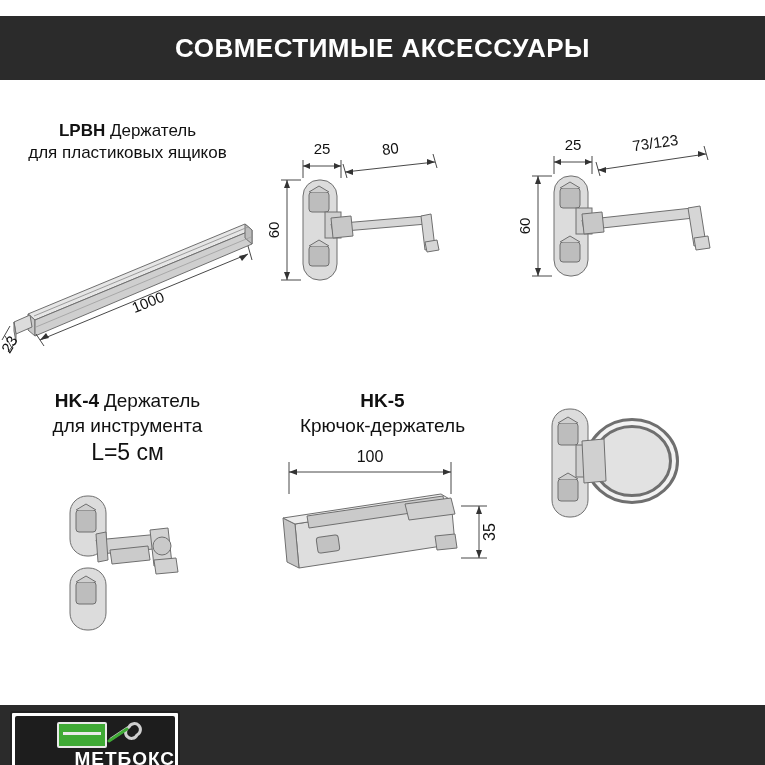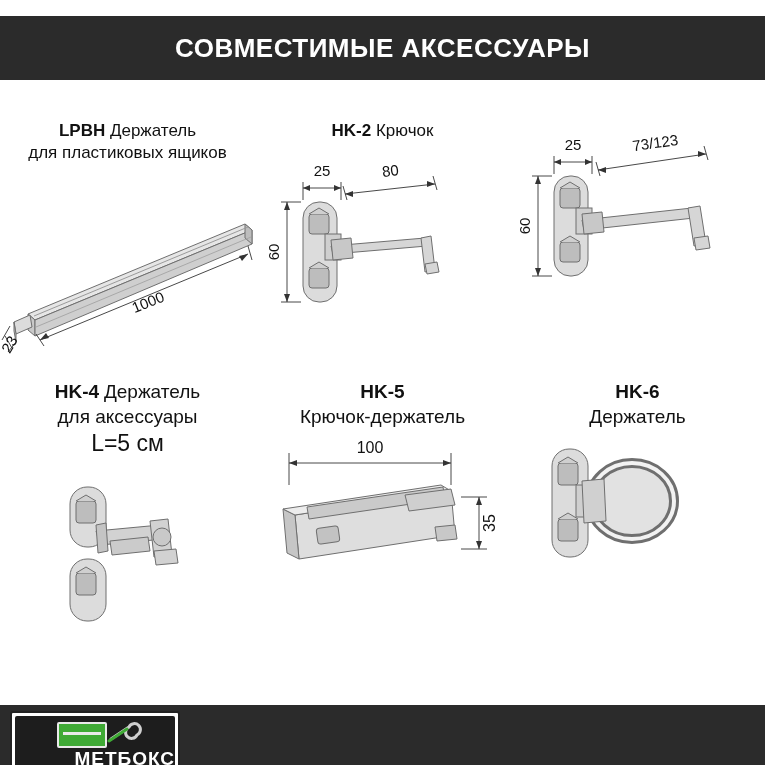--- a/index.html
+++ b/index.html
@@ -48,21 +48,21 @@
     height: 625px;
     background: #ffffff;
   }
   .row {
     position: absolute;
     left: 0;
     width: 765px;
     display: flex;
   }
   .row-1 { top: 40px; height: 260px; }
-  .row-2 { top: 300px; height: 330px; }
+  .row-2 { top: 309px; height: 330px; }
   .cell {
     flex: 1 1 33.33%;
     position: relative;
     text-align: center;
   }
   .caption {
     font-size: 17px;
     color: #111;
     line-height: 1.3;
     padding: 0 6px;
@@ -196,24 +196,20 @@
               <line x1="10" y1="162" x2="2" y2="176"></line>
               <line x1="16" y1="178" x2="8" y2="188"></line>
               <line x1="5" y1="172" x2="12" y2="184"></line>
             </g>
             <text x="14" y="183" transform="rotate(-60 14 183)" text-anchor="middle" font-family="Liberation Sans, sans-serif" font-size="15" fill="#111">23</text>
           </svg>
         </div>
       </div>
 
       <div class="cell">
-        <div class="caption">
-          <span class="code">HK-2</span>
-          <span>Крючок</span>
-        </div>
         <div class="fig">
           <svg width="235" height="190" viewBox="0 0 235 190">
 
             <g stroke="#6f6f6f" stroke-width="1">
               <rect x="38" y="60" width="34" height="100" rx="16" fill="#dcdcdc"></rect>
               <rect x="44" y="72" width="20" height="20" rx="3" fill="#bdbdbd"></rect>
               <rect x="44" y="126" width="20" height="20" rx="3" fill="#bdbdbd"></rect>
               <path d="M44 72 l10 -6 l10 6" fill="#cfcfcf"></path>
               <path d="M44 126 l10 -6 l10 6" fill="#cfcfcf"></path>
               <rect x="60" y="92" width="16" height="26" fill="#cfcfcf"></rect>
@@ -304,21 +300,21 @@
         </div>
       </div>
     </div>
 
     <div class="row row-2">
 
       <div class="cell">
         <div class="caption">
           <span class="code" style="font-size:19px">HK-4</span>
           <span style="font-size:19px">Держатель</span><br>
-          <span style="font-size:19px">для аксессуары</span><br>
+          <span style="font-size:19px">для инструмента</span><br>
           <span style="font-size:23px">L=5 см</span>
         </div>
         <div class="fig">
           <svg width="235" height="200" viewBox="0 0 235 200">
             <g stroke="#6f6f6f" stroke-width="1">
               <rect x="60" y="28" width="36" height="60" rx="17" fill="#dcdcdc"></rect>
               <rect x="66" y="42" width="20" height="22" rx="3" fill="#bdbdbd"></rect>
               <path d="M66 42 l10 -6 l10 6" fill="#cfcfcf"></path>
               <rect x="60" y="100" width="36" height="62" rx="17" fill="#dcdcdc"></rect>
               <rect x="66" y="114" width="20" height="22" rx="3" fill="#bdbdbd"></rect>
@@ -370,24 +366,20 @@
               <line x1="224" y1="68" x2="224" y2="120"></line>
               <polygon points="224,68 221,76 227,76" fill="#333" stroke="none"></polygon>
               <polygon points="224,120 221,112 227,112" fill="#333" stroke="none"></polygon>
             </g>
             <text x="240" y="94" transform="rotate(-90 240 94)" text-anchor="middle" font-family="Liberation Sans, sans-serif" font-size="16" fill="#111">35</text>
           </svg>
         </div>
       </div>
 
       <div class="cell">
-        <div class="caption">
-          <span class="code" style="font-size:19px">HK-6</span><br>
-          <span style="font-size:19px">Держатель</span>
-        </div>
         <div class="fig">
           <svg width="235" height="200" viewBox="0 0 235 200">
             <g stroke="#6f6f6f" stroke-width="1">
               <rect x="32" y="20" width="36" height="108" rx="17" fill="#dcdcdc"></rect>
               <rect x="38" y="34" width="20" height="22" rx="3" fill="#bdbdbd"></rect>
               <path d="M38 34 l10 -6 l10 6" fill="#cfcfcf"></path>
               <rect x="38" y="90" width="20" height="22" rx="3" fill="#bdbdbd"></rect>
               <path d="M38 90 l10 -6 l10 6" fill="#cfcfcf"></path>
               <rect x="56" y="56" width="16" height="32" fill="#cfcfcf"></rect>
             </g>

